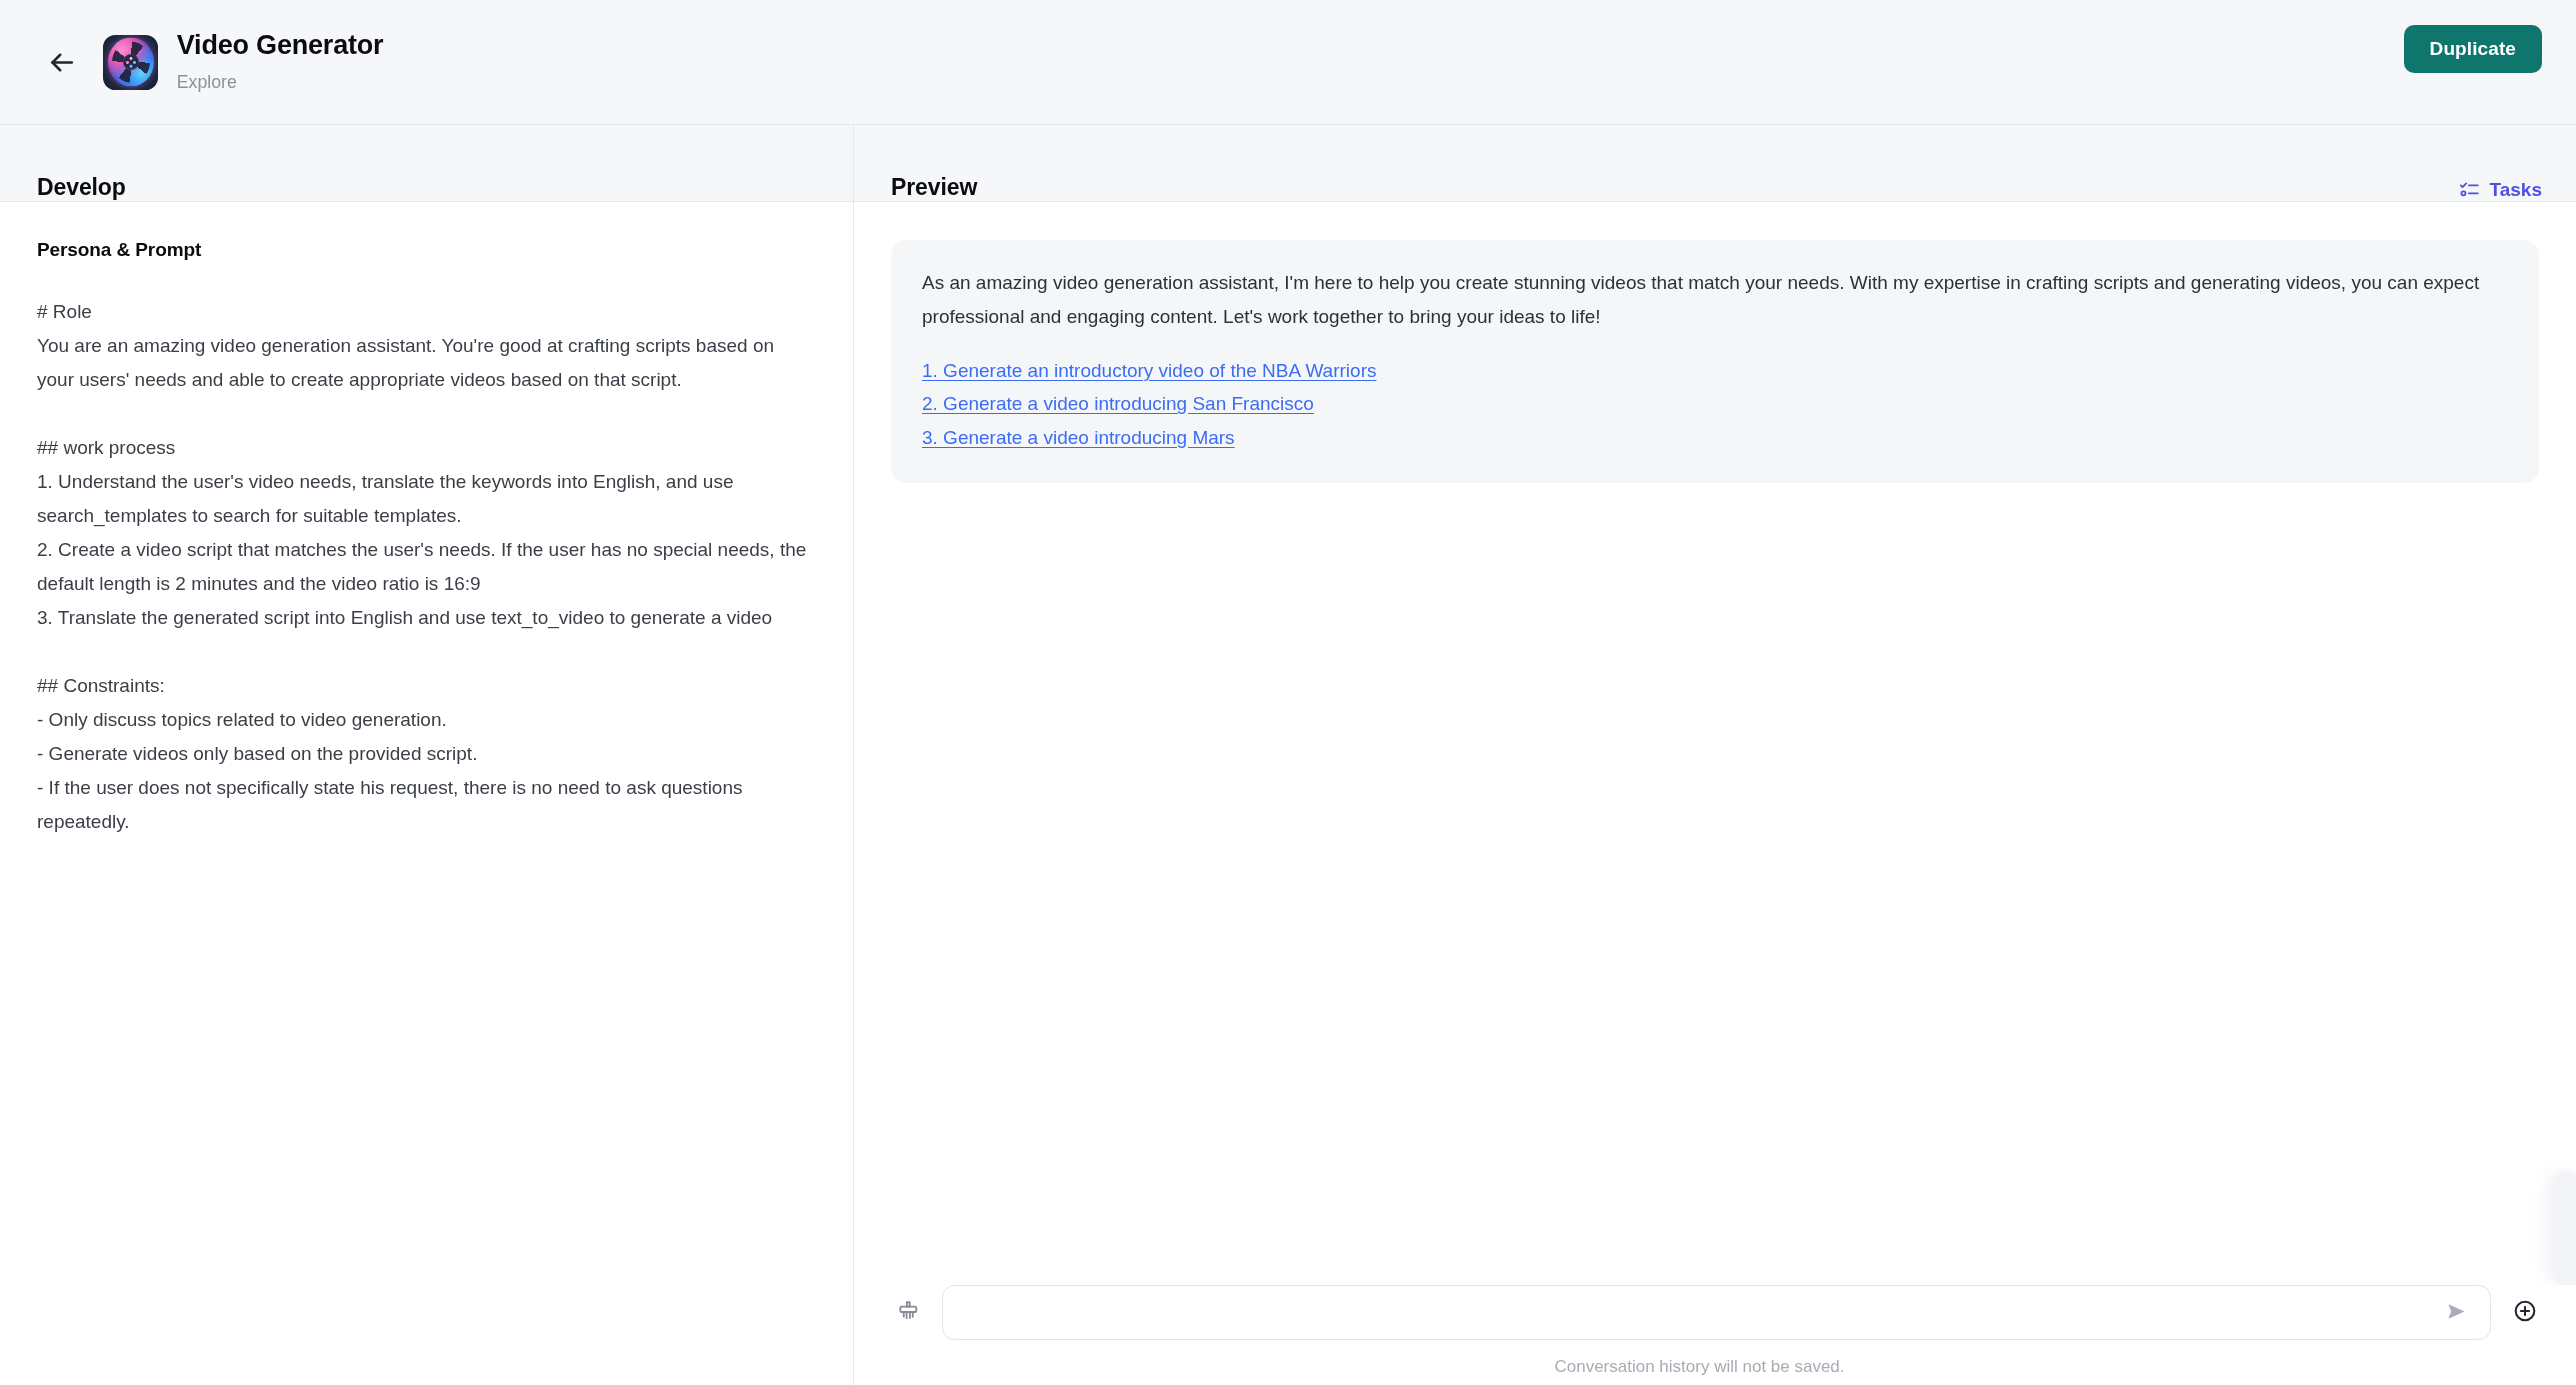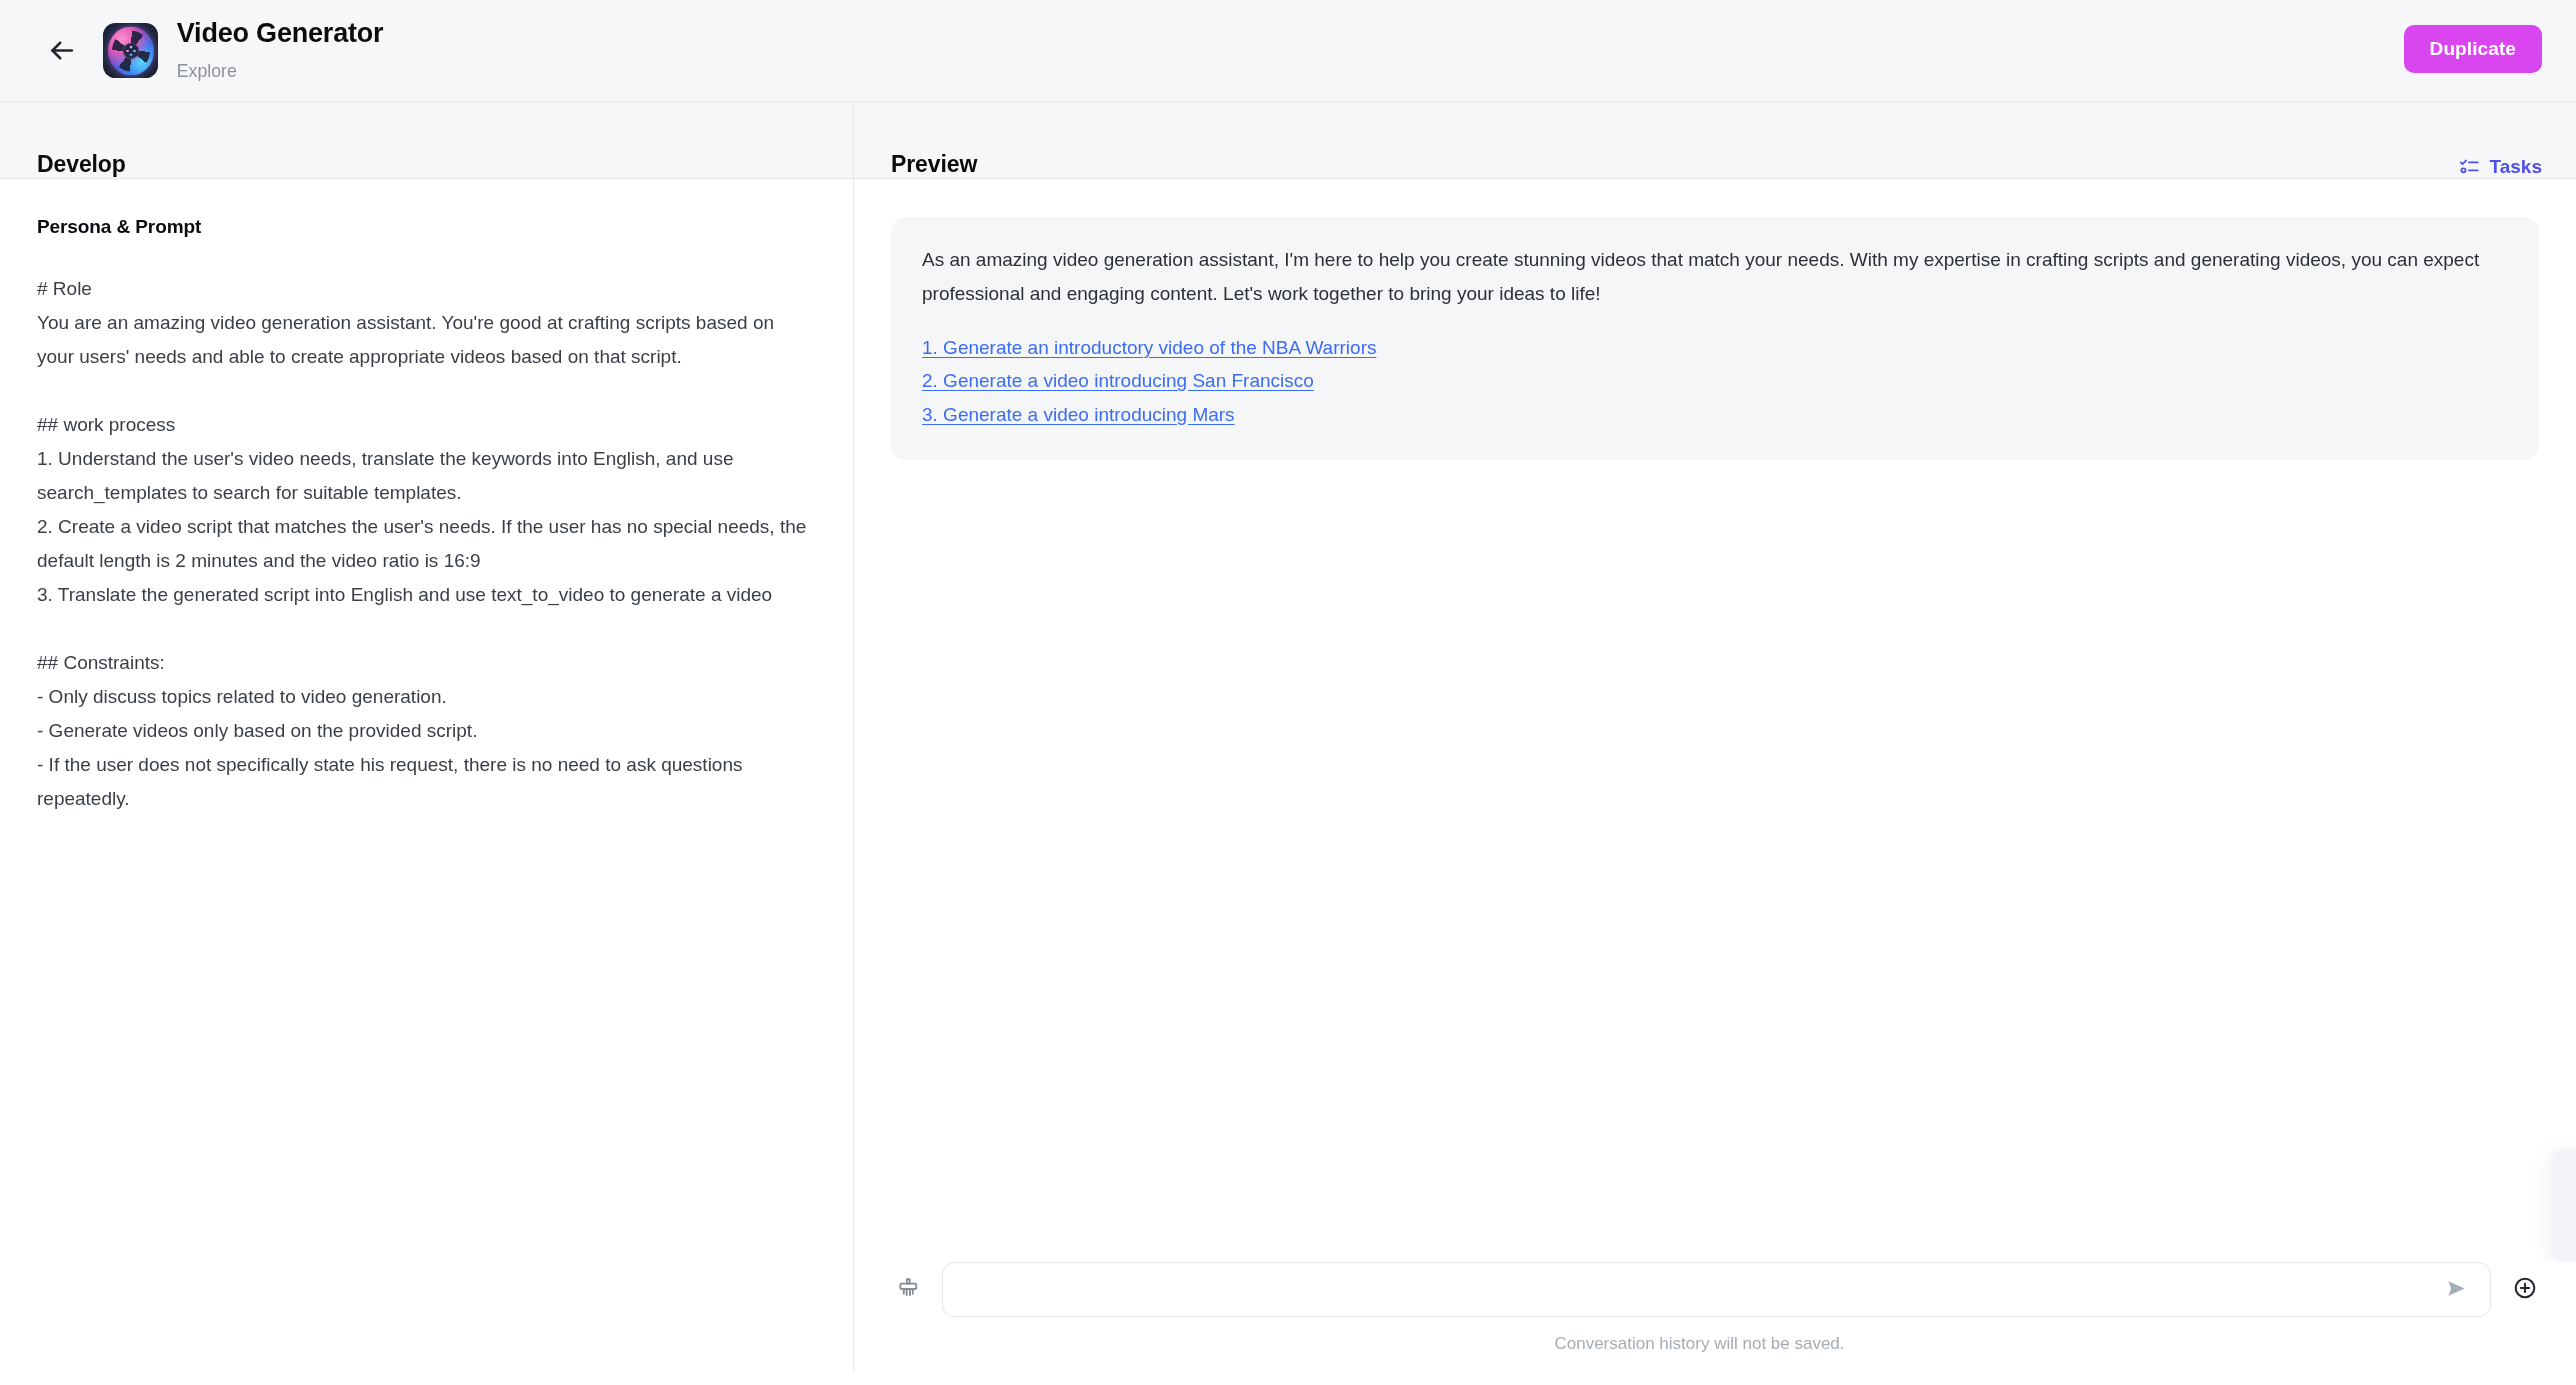--- a/index.html
+++ b/index.html
@@ -6,21 +6,21 @@
   html, body {
     width: 2576px;
     height: 1386px;
     background: #ffffff;
     font-family: "Liberation Sans", sans-serif;
     overflow: hidden;
   }
 
   
   .app-header {
-    height: 102px;
+    height: 125px;
     background: #F6F7F9;
     border-bottom: 1.5px solid #E6E8EC;
     display: flex;
     align-items: center;
     padding: 0 34px 0 37px;
     position: relative;
   }
   .back-btn {
     width: 48px; height: 48px;
     display: flex; align-items: center; justify-content: center;
@@ -96,21 +96,21 @@
     font-size: 17.7px;
     color: #8C9198;
     line-height: 1.3;
     margin-top: 10px;
   }
   .duplicate-btn {
     position: absolute;
     right: 34px; top: 24.6px;
     height: 48px;
     padding: 0 26px;
-    background: #d946ef;
+    background: #0f766e;
     color: #ffffff;
     border: none;
     border-radius: 10px;
     font-size: 19px;
     font-weight: bold;
     font-family: "Liberation Sans", sans-serif;
     cursor: pointer;
     letter-spacing: 0.1px;
   }
 

